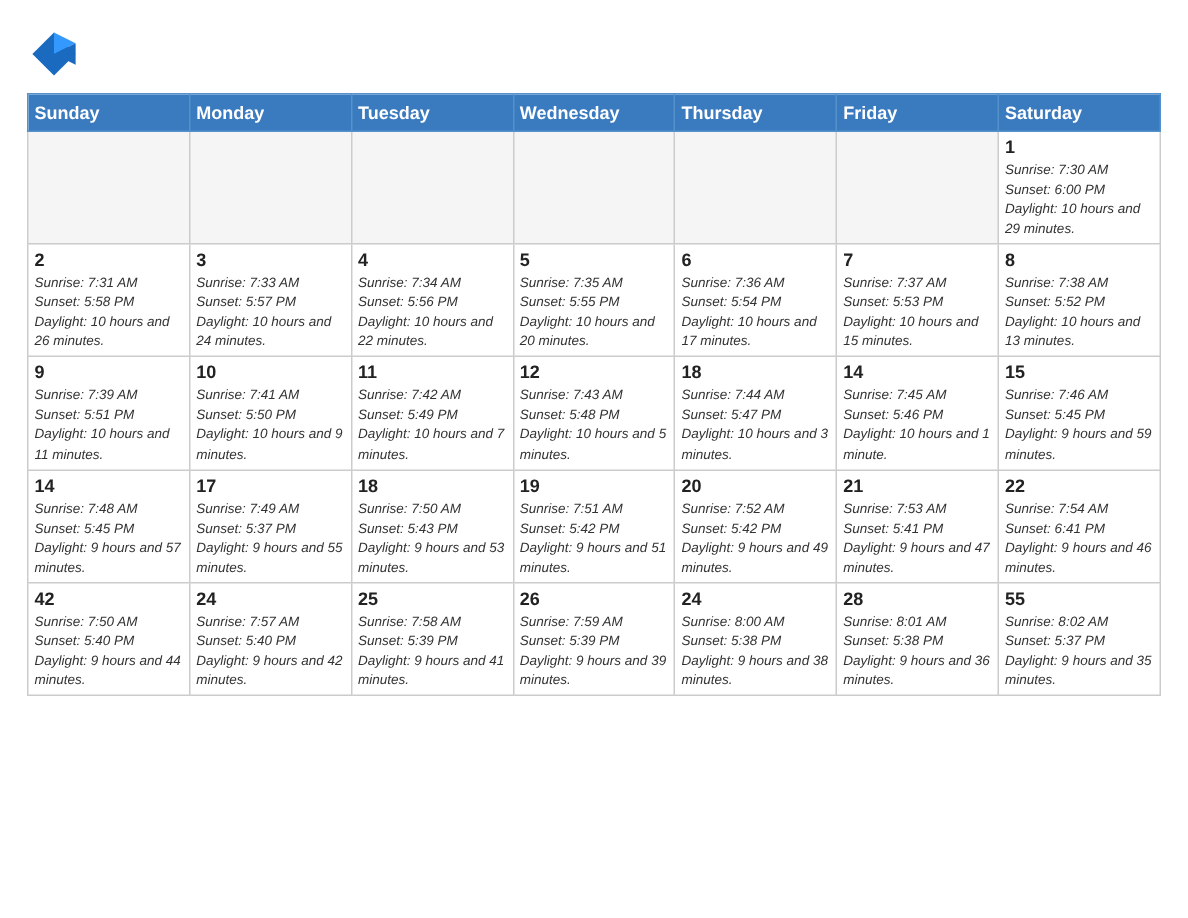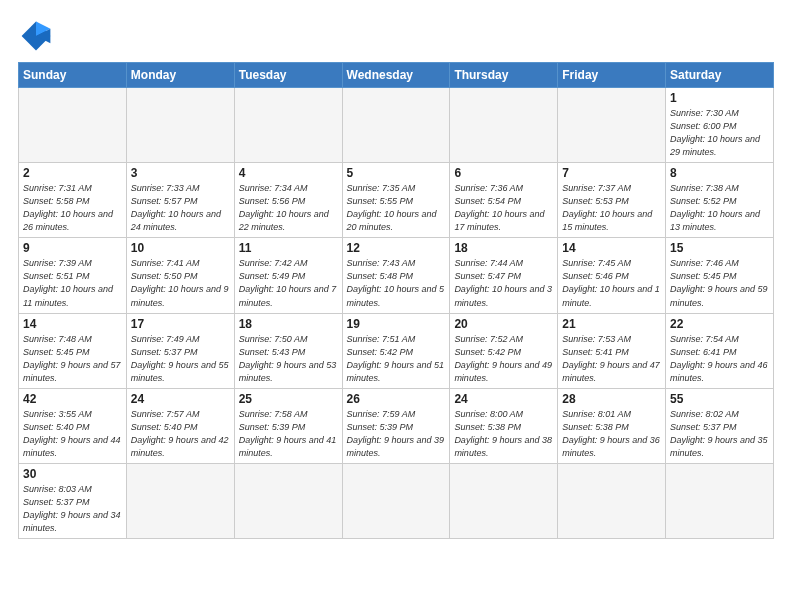--- a/index.html
+++ b/index.html
@@ -292,21 +292,21 @@
             <span class="day-num">22</span>
             <div class="day-info">Sunrise: 7:54 AM
 Sunset: 6:41 PM
 Daylight: 9 hours
 and 46 minutes.</div>
           </td>
         </tr>
         <tr>
           <td>
             <span class="day-num">42</span>
-            <div class="day-info">Sunrise: 3:55 AM
+            <div class="day-info">Sunrise: 7:50 AM
 Sunset: 5:40 PM
 Daylight: 9 hours
 and 44 minutes.</div>
           </td>
           <td>
             <span class="day-num">24</span>
             <div class="day-info">Sunrise: 7:57 AM
 Sunset: 5:40 PM
 Daylight: 9 hours
 and 42 minutes.</div>
@@ -339,31 +339,16 @@
 Daylight: 9 hours
 and 36 minutes.</div>
           </td>
           <td>
             <span class="day-num">55</span>
             <div class="day-info">Sunrise: 8:02 AM
 Sunset: 5:37 PM
 Daylight: 9 hours
 and 35 minutes.</div>
           </td>
-        </tr>
-        <tr>
-          <td>
-            <span class="day-num">30</span>
-            <div class="day-info">Sunrise: 8:03 AM
-Sunset: 5:37 PM
-Daylight: 9 hours
-and 34 minutes.</div>
-          </td>
-          <td class="last-row"></td>
-          <td class="last-row"></td>
-          <td class="last-row"></td>
-          <td class="last-row"></td>
-          <td class="last-row"></td>
-          <td class="last-row"></td>
         </tr>
       </tbody>
   </table>
 </div>
 
 </body></html>

